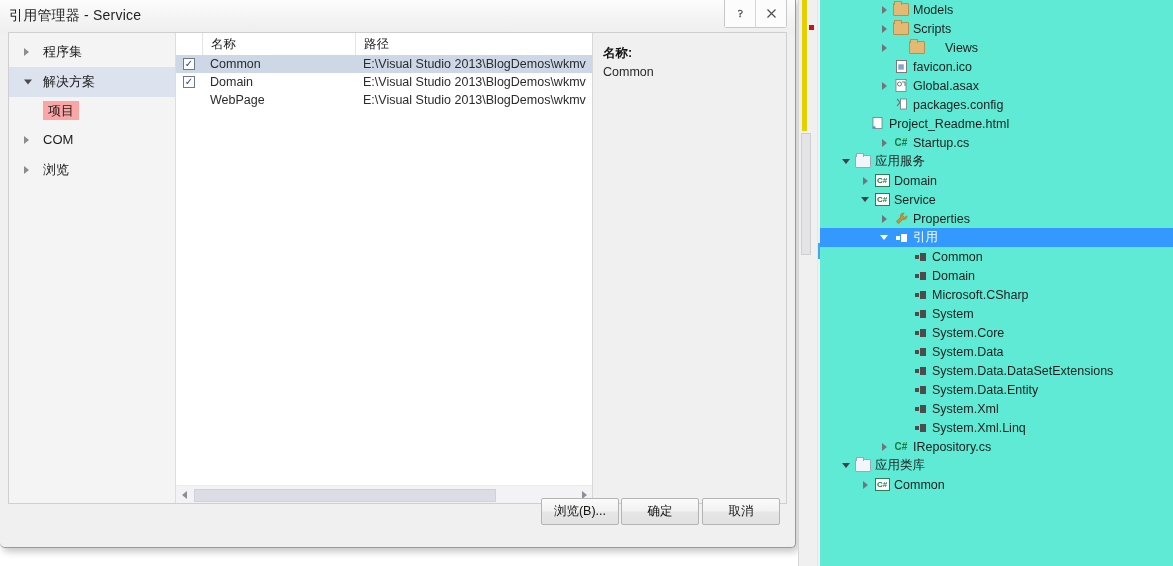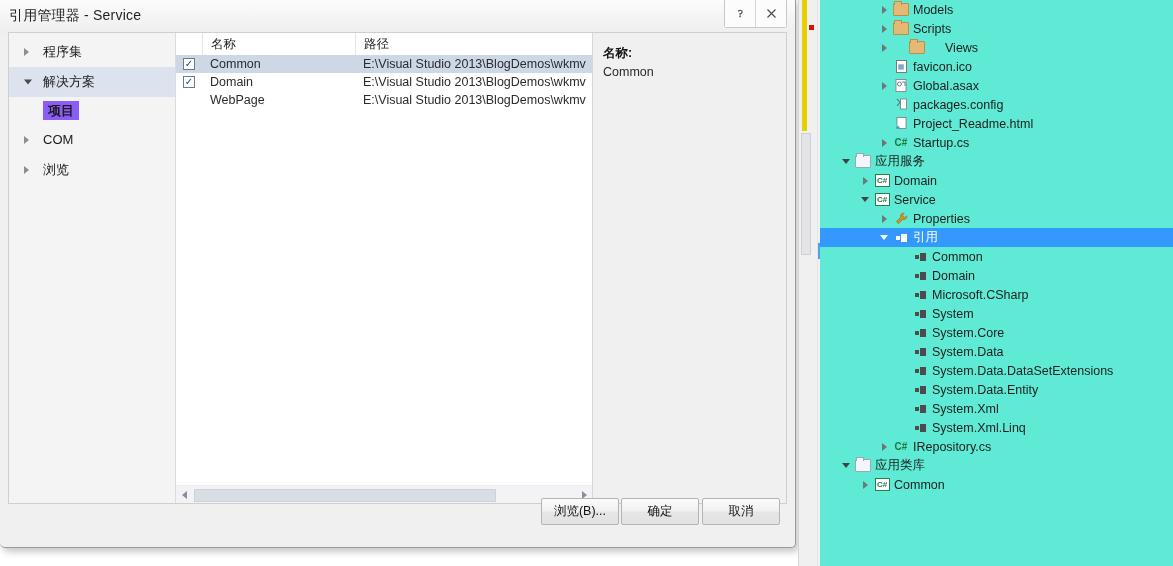--- a/index.html
+++ b/index.html
@@ -92,21 +92,21 @@
     border-right: 4px solid transparent;
   }
   .nav-item .lbl { margin-left: 20px; }
   .nav-item.selected { background: #dde3ee; }
   .nav-sub {
     height: 28px; line-height: 28px;
     padding-left: 34px; font-size: 13px; color: #1c1c1c;
     cursor: default;
   }
   .nav-sub .chip {
-    background: #8b5cf6; padding: 2px 5px; font-weight: bold;
+    background: #fca5a5; padding: 2px 5px;
   }
 
   
   .listpane {
     position: absolute; left: 167px; top: 0;
     width: 417px; height: 100%;
     background: #ffffff;
     box-sizing: border-box;
     border-right: 1px solid #d8d8d8;
   }
@@ -480,21 +480,21 @@
       <div class="tnode" style="padding-left: 56px;">
         <span class="tw-slot"></span>
         <span class="ico">
           <svg width="13" height="13" viewBox="0 0 13 13">
             <path d="M2 1 L5 4.5 L2 8" fill="none" stroke="#5d6b7a" stroke-width="1.1"></path>
             <rect x="5.5" y="1" width="6" height="10" fill="#fff" stroke="#7a7a7a" stroke-width="0.8"></rect>
           </svg>
         </span>
         <span class="tlabel">packages.config</span>
       </div>
-      <div class="tnode" style="padding-left: 56px;">
+      <div class="tnode" style="padding-left: 32px;">
         <span class="tw-slot"></span>
         <span class="ico">
           <svg width="13" height="13" viewBox="0 0 13 13">
             <rect x="2" y="0.5" width="9" height="11" fill="#fff" stroke="#7a7a7a" stroke-width="0.8"></rect>
             <circle cx="3" cy="10.5" r="1.6" fill="#49a0d8"></circle>
           </svg>
         </span>
         <span class="tlabel">Project_Readme.html</span>
       </div>
       <div class="tnode" style="padding-left: 56px;">

